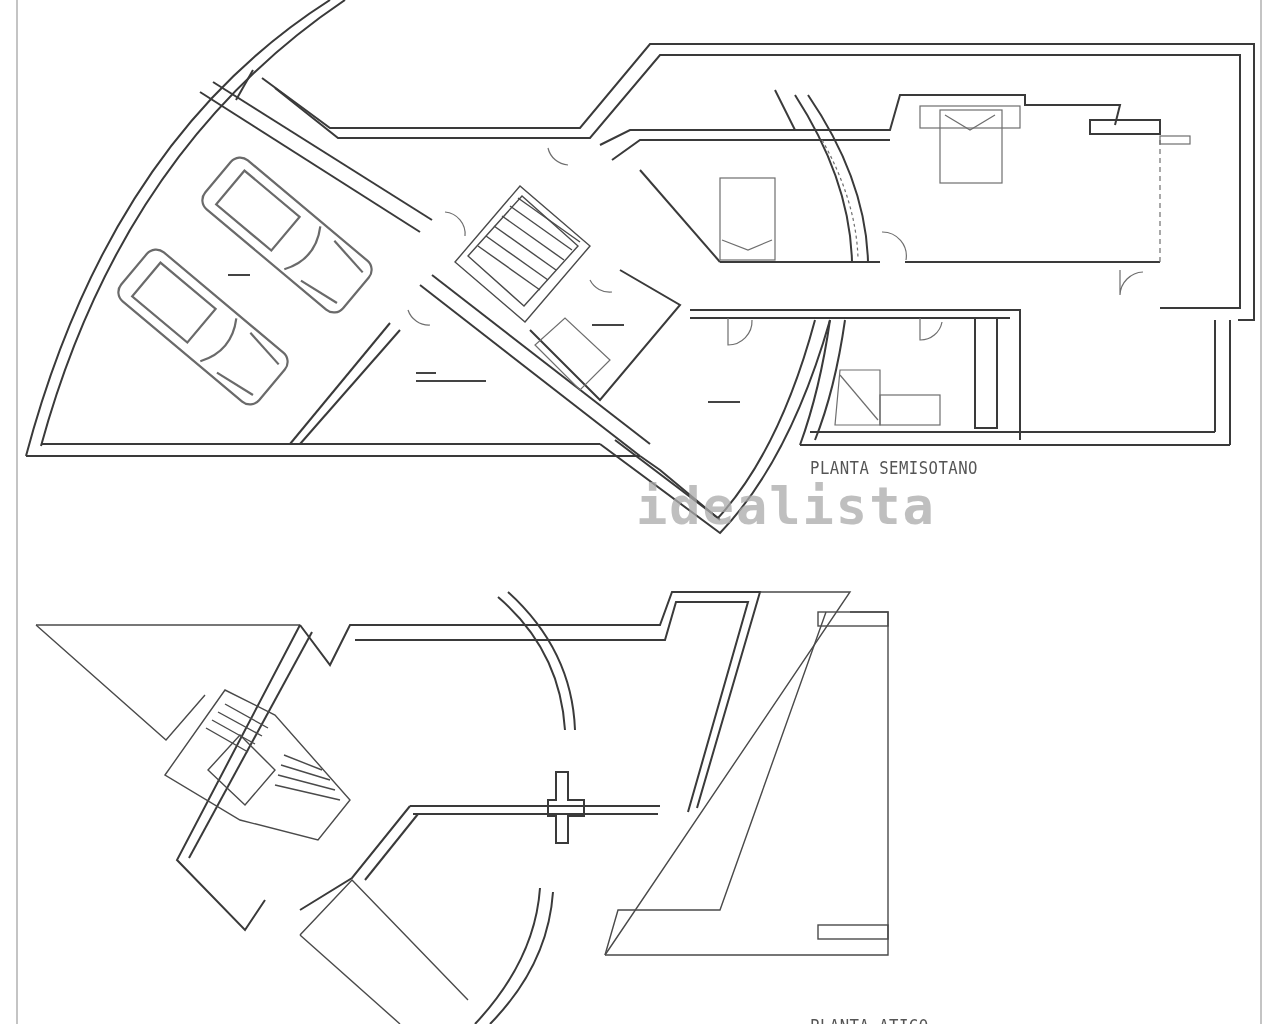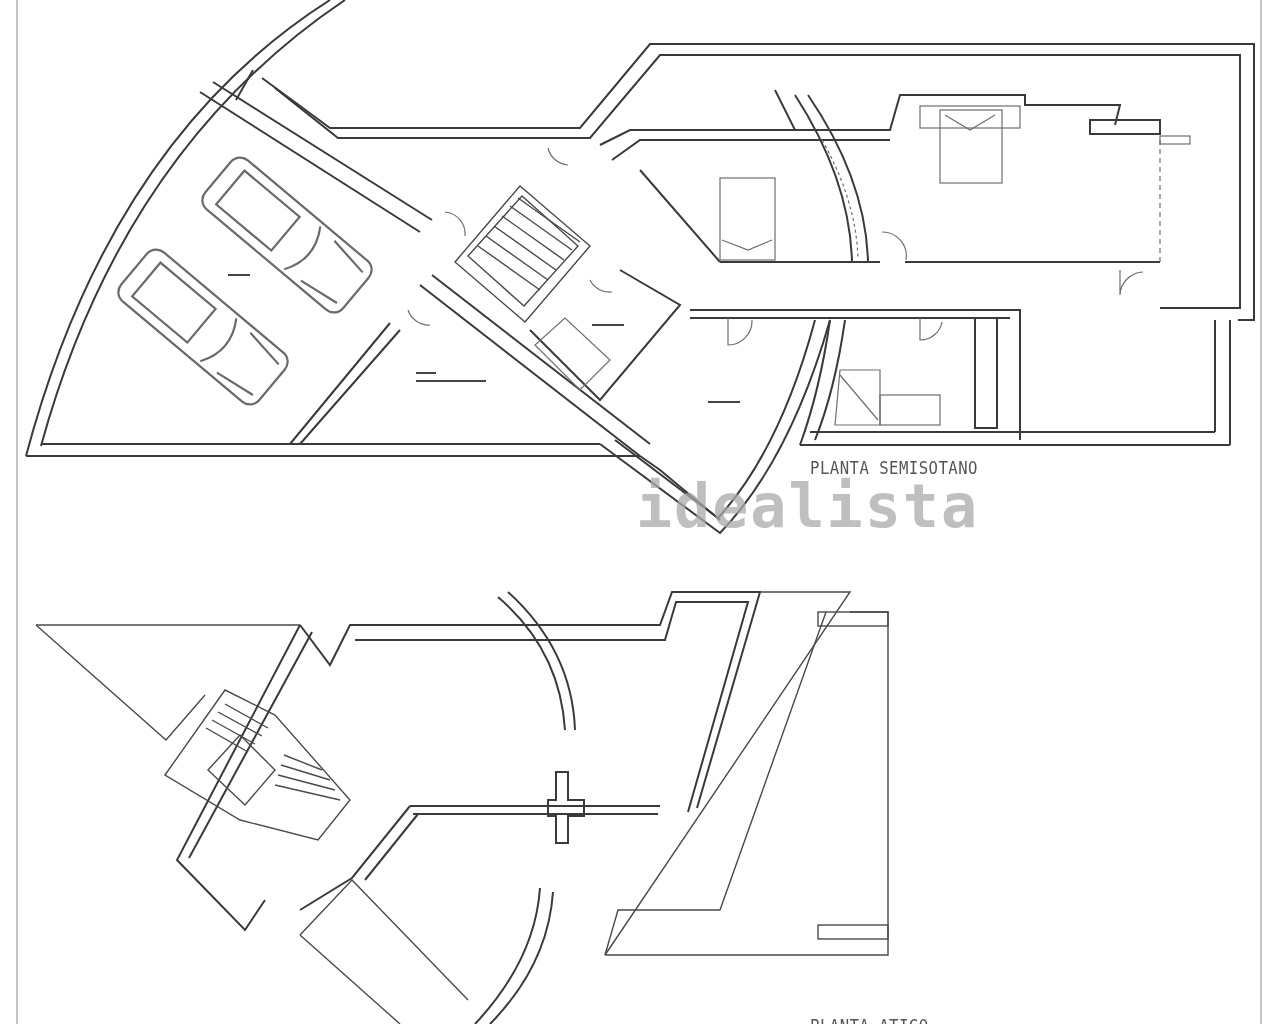--- a/index.html
+++ b/index.html
@@ -4,21 +4,21 @@
 <style>
   html, body { margin: 0; padding: 0; background: #ffffff; }
   body { width: 1280px; height: 1024px; overflow: hidden; position: relative; font-family: "DejaVu Sans", sans-serif; }
   .frame-line { position: absolute; top: 0; bottom: 0; width: 2px; background: #c4c4c4; }
   svg.plan { position: absolute; left: 0; top: 0; }
   .w { fill: none; stroke: #3a3a3a; stroke-width: 2; stroke-linejoin: miter; }
   .wt { fill: none; stroke: #4a4a4a; stroke-width: 1.4; }
   .car { fill: none; stroke: #6a6a6a; stroke-width: 2.2; }
   .fx { fill: none; stroke: #6e6e6e; stroke-width: 1.2; }
   .plan-title { position: absolute; font-family: "DejaVu Sans Mono", monospace; font-size: 17px; color: #555; letter-spacing: 0.5px; transform: scaleX(0.92); transform-origin: left; }
-  .watermark { position: absolute; left: 636px; top: 468px; font-family: "DejaVu Sans Mono", monospace; font-size: 60px; font-weight: bold; color: rgba(170,170,170,0.75); letter-spacing: 2px; line-height: 76px; }
+  .watermark { position: absolute; left: 636px; top: 468px; font-family: "DejaVu Sans Mono", monospace; font-size: 52px; font-weight: bold; color: rgba(170,170,170,0.75); letter-spacing: 2px; line-height: 76px; }
   .room-label { position: absolute; height: 2px; background: #444; }
 </style>
 </head>
 <body>
 
 <div class="frame-line" style="left:16px;"></div>
 <div class="frame-line" style="left:1260px;"></div>
 
 <svg class="plan" width="1280" height="1024" viewBox="0 0 1280 1024">
 

